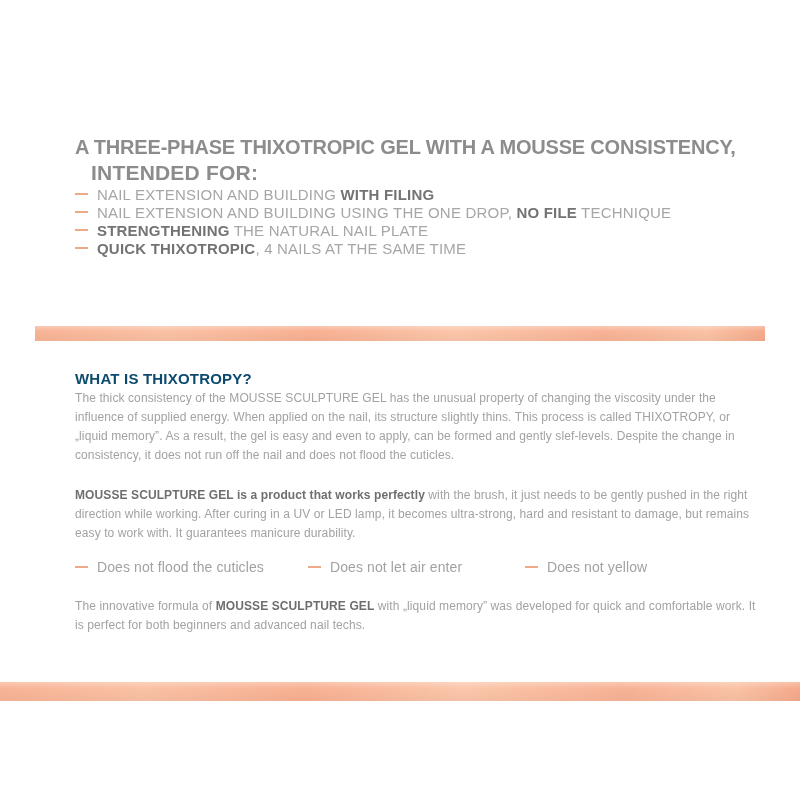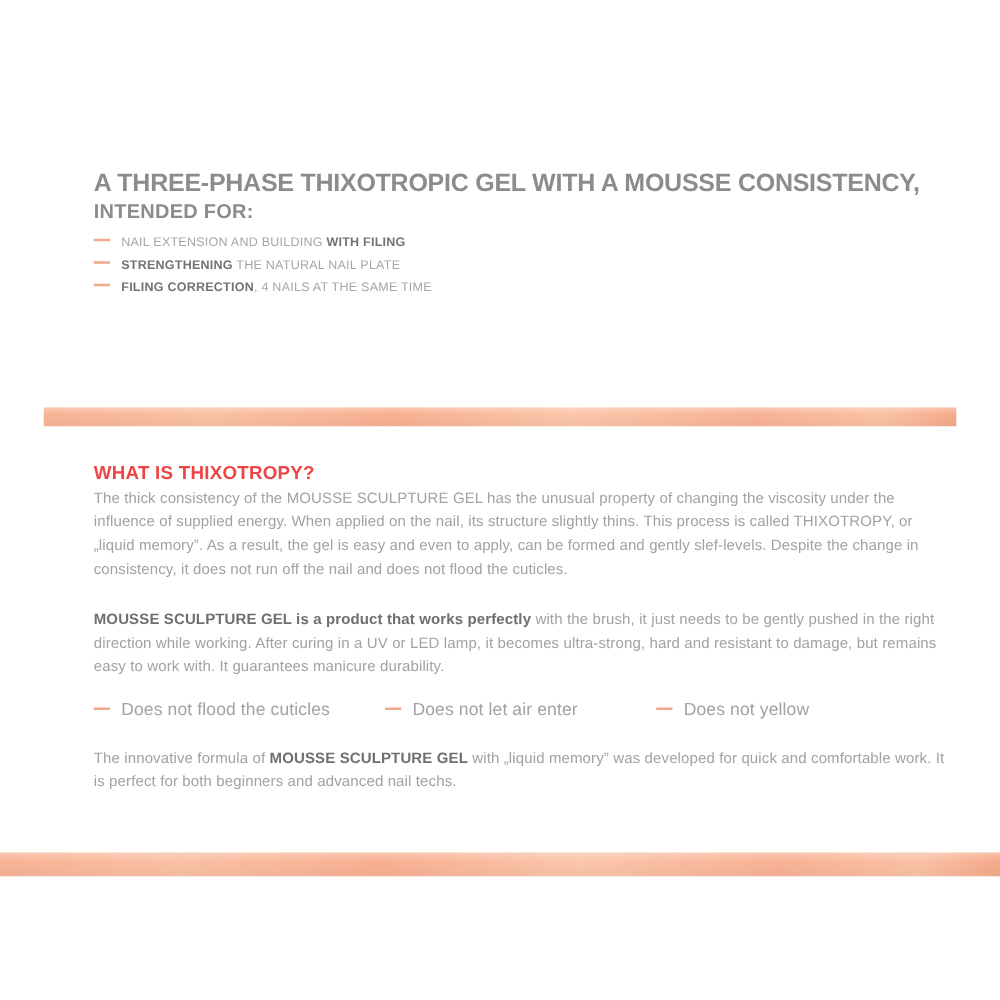--- a/index.html
+++ b/index.html
@@ -10,30 +10,30 @@
   }
   .canvas{position:absolute;inset:0;}
 
   
   .title{
     position:absolute;left:75px;top:136px;margin:0;
     font-size:20px;font-weight:bold;letter-spacing:-0.2px;
     color:#8c8c8c;white-space:nowrap;
   }
   .subtitle{
-    position:absolute;left:75px;top:161px;margin:0;
-    font-size:16px;font-weight:bold;color:#8c8c8c;letter-spacing:0.2px;
+    position:absolute;left:91px;top:161px;margin:0;
+    font-size:21px;font-weight:bold;color:#8c8c8c;letter-spacing:0.2px;
   }
 
   
   .intended{
     position:absolute;left:75px;top:186px;margin:0;padding:0;list-style:none;
   }
   .intended li{
-    height:18px;line-height:18px;font-size:10px;color:#a6a6a6;
+    height:18px;line-height:18px;font-size:15px;color:#a6a6a6;
     letter-spacing:0.2px;white-space:nowrap;
   }
   .intended li b{color:#737373;font-weight:bold;}
 
   .dash{
     display:inline-block;width:13px;height:2px;background:#efa888;
     margin-right:9px;vertical-align:middle;position:relative;top:-2px;
   }
 
   
@@ -42,21 +42,21 @@
     background:
       linear-gradient(180deg, rgba(255,255,255,0.28) 0%, rgba(255,255,255,0) 35%, rgba(0,0,0,0.03) 100%),
       linear-gradient(90deg, #f8b395 0%, #fac1a4 18%, #f8b092 38%, #fbc6aa 58%, #f8b295 78%, #fac2a5 92%, #f5a98a 100%);
   }
   .bar-top{left:35px;top:326px;width:730px;height:15px;}
   .bar-bottom{left:0;top:682px;width:800px;height:19px;}
 
   
   .col{position:absolute;left:75px;width:684px;}
   .section-heading{
-    margin:0;font-size:15px;font-weight:bold;color:#ef4444;letter-spacing:0.2px;
+    margin:0;font-size:15px;font-weight:bold;color:#0c4a6e;letter-spacing:0.2px;
   }
   .para{
     margin:0;font-size:12px;line-height:19px;color:#a2a2a2;letter-spacing:0.1px;
   }
   .para b{color:#6f6f6f;font-weight:bold;}
 
   .thixo-block{top:370px;}
   .thixo-block .para{margin-top:2px;}
   .product-block{top:486px;}
 
@@ -76,22 +76,23 @@
 </head>
 <body>
 
 <div class="canvas">
 
   <h1 class="title">A THREE-PHASE THIXOTROPIC GEL WITH A MOUSSE CONSISTENCY,</h1>
   <h2 class="subtitle">INTENDED FOR:</h2>
 
   <ul class="intended">
     <li><span class="dash"></span><span>NAIL EXTENSION AND BUILDING </span><b>WITH FILING</b><span></span></li>
+    <li><span class="dash"></span><span>NAIL EXTENSION AND BUILDING USING THE ONE DROP, </span><b>NO FILE</b><span> TECHNIQUE</span></li>
     <li><span class="dash"></span><span></span><b>STRENGTHENING</b><span> THE NATURAL NAIL PLATE</span></li>
-    <li><span class="dash"></span><span></span><b>FILING CORRECTION</b><span>, 4 NAILS AT THE SAME TIME</span></li>
+    <li><span class="dash"></span><span></span><b>QUICK THIXOTROPIC</b><span>, 4 NAILS AT THE SAME TIME</span></li>
   </ul>
 
   <div class="bar bar-top"></div>
 
   <div class="col thixo-block">
     <h3 class="section-heading">WHAT IS THIXOTROPY?</h3>
     <p class="para">The thick consistency of the MOUSSE SCULPTURE GEL has the unusual property of changing the viscosity under the influence of supplied energy. When applied on the nail, its structure slightly thins. This process is called THIXOTROPY, or „liquid memory”. As a result, the gel is easy and even to apply, can be formed and gently slef-levels. Despite the change in consistency, it does not run off the nail and does not flood the cuticles.</p>
   </div>
 
   <div class="col product-block">

